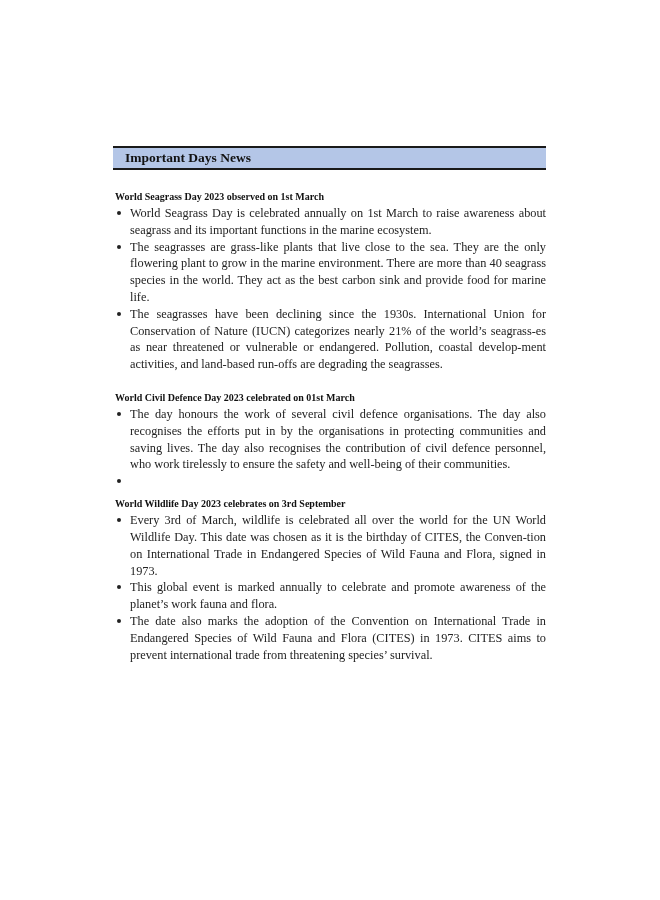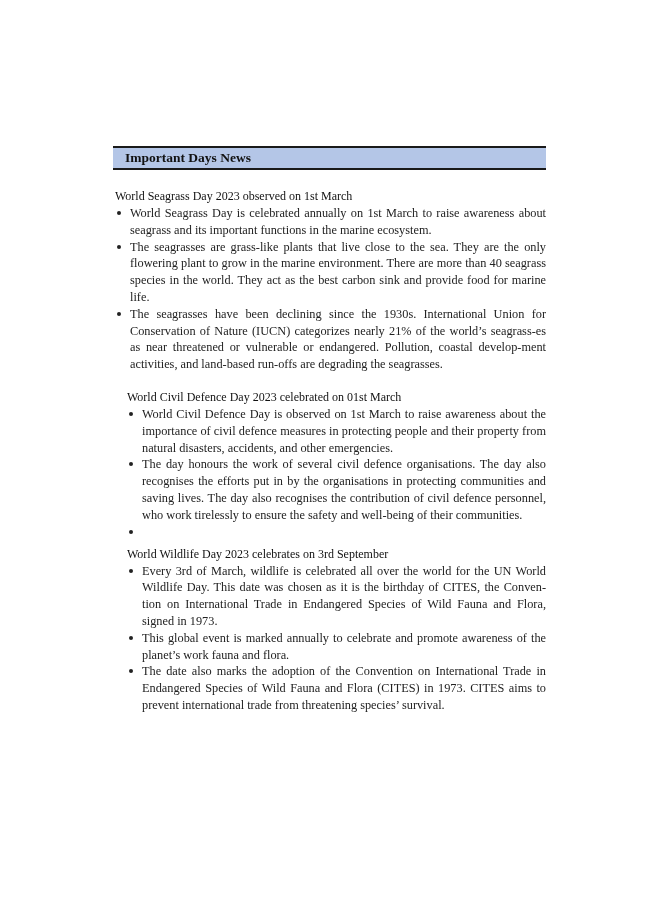--- a/index.html
+++ b/index.html
@@ -30,28 +30,27 @@
     padding-left: 12px;
     font-weight: bold;
     font-size: 13.5px;
     color: #111;
   }
   .news-block {
     margin-top: 18px;
   }
   .news-block + .news-block {
     margin-top: 16px;
-    margin-left: 12px;
   }
   .news-block.gap-large {
     margin-top: 22px;
   }
   .news-title {
-    font-weight: normal;
-    font-size: 12px;
+    font-weight: bold;
+    font-size: 10px;
     line-height: 17px;
     margin: 0 0 0 2px;
     color: #111;
   }
   ul.bullets {
     list-style: none;
     margin: 0;
     padding: 0;
   }
   ul.bullets li {
@@ -84,21 +83,20 @@
     <ul class="bullets">
       <li><span class="dot"></span><span>World Seagrass Day is celebrated annually on 1st March  to raise awareness about seagrass and its important functions in the marine ecosystem.</span></li>
       <li><span class="dot"></span><span>The seagrasses are grass-like plants that live close to the sea. They are the only flowering plant to grow in the marine environment. There are more than 40 seagrass species in the world. They act as the best carbon sink and provide food for marine life.</span></li>
       <li><span class="dot"></span><span>The seagrasses have been declining since the 1930s. International Union for Conservation of Nature (IUCN) categorizes nearly 21% of the world’s seagrass-es as near threatened or vulnerable or endangered. Pollution, coastal develop-ment activities, and land-based run-offs are degrading the seagrasses.</span></li>
     </ul>
   </div>
 
   <div class="news-block">
     <div class="news-title">World Civil Defence Day 2023 celebrated on 01st March</div>
     <ul class="bullets">
-      <li><span class="dot"></span><span>World Civil Defence Day is observed on 1st March to raise awareness about the importance of civil defence measures in protecting people and their property from natural disasters, accidents, and other emergencies.</span></li>
       <li><span class="dot"></span><span>The day honours the work of several civil defence organisations. The day also recognises the efforts put in by the organisations in protecting communities and saving lives. The day also recognises the contribution of civil defence personnel, who work tirelessly to ensure the safety and well-being of their communities.</span></li>
       <li><span class="dot"></span></li>
     </ul>
   </div>
 
   <div class="news-block gap-large">
     <div class="news-title">World Wildlife Day 2023 celebrates on 3rd September</div>
     <ul class="bullets">
       <li><span class="dot"></span><span>Every 3rd of March, wildlife is celebrated all over the world for the UN World Wildlife Day. This date was chosen as it is the birthday of CITES, the Conven-tion on International Trade in Endangered Species of Wild Fauna and Flora, signed in 1973.</span></li>
       <li><span class="dot"></span><span>This global event is marked annually to celebrate and promote awareness of the planet’s work fauna and flora.</span></li>

